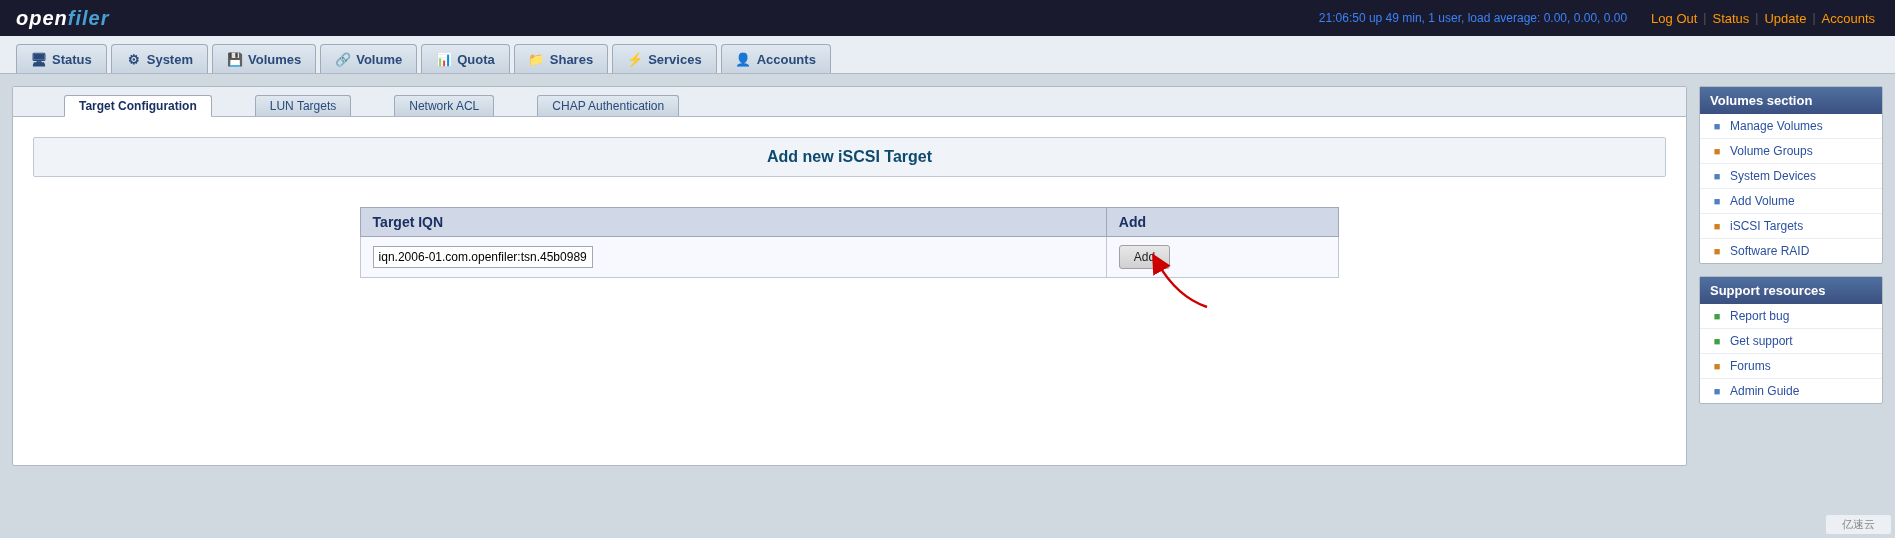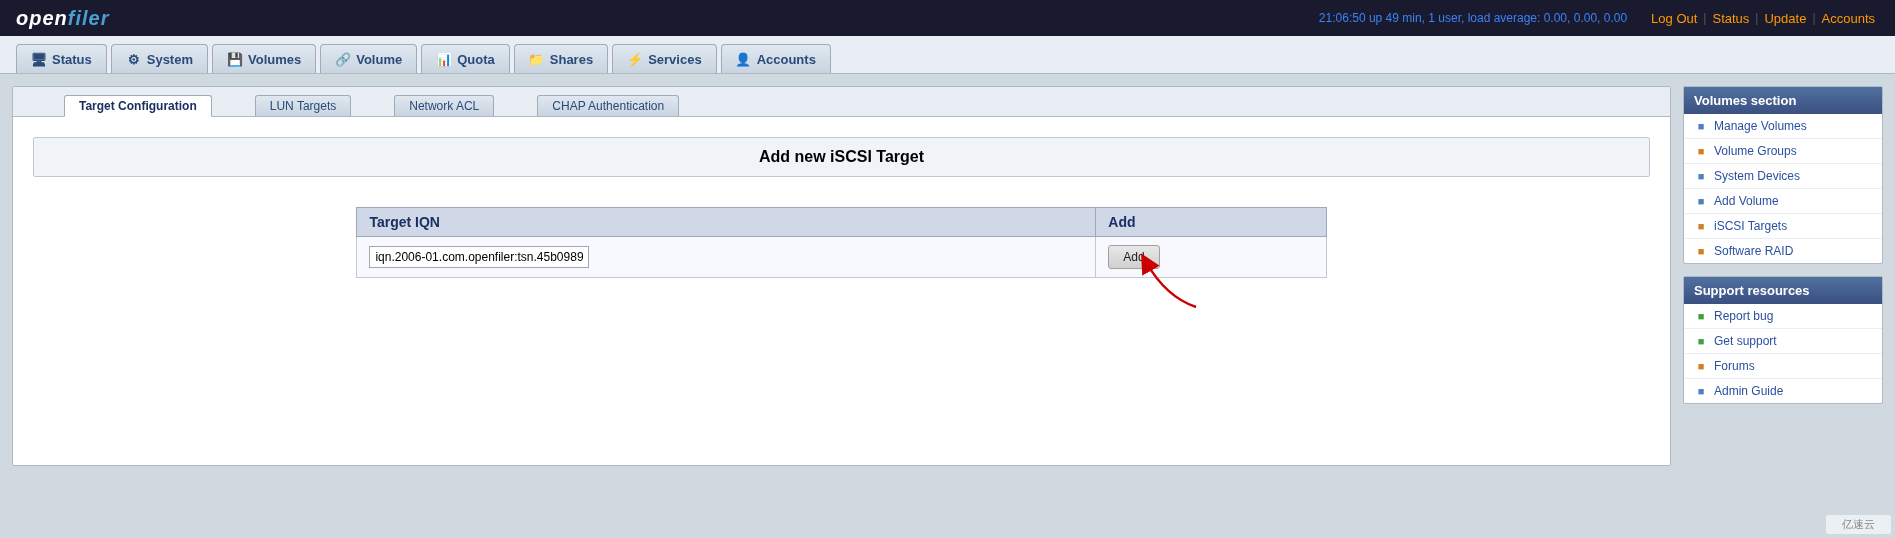--- a/index.html
+++ b/index.html
@@ -120,21 +120,21 @@
     }
 
     
     #form-area {
       padding: 20px;
     }
     #form-title {
       text-align: center;
       font-size: 16px;
       font-weight: bold;
-      color: #000000;
+      color: #0c4a6e;
       background: #f0f4f8;
       border: 1px solid #c0c8d4;
       padding: 10px;
       margin-bottom: 30px;
       border-radius: 2px;
     }
     #target-table {
       border-collapse: collapse;
       margin: 0 auto;
       width: 60%;
@@ -163,21 +163,21 @@
       background: linear-gradient(to bottom, #e8e8e8, #d0d0d0);
       border: 1px solid #a0a0a0;
       border-radius: 3px;
       cursor: pointer;
       font-size: 12px;
       color: #222;
     }
 
     
     #sidebar {
-      width: 200px;
+      width: 184px;
       flex-shrink: 0;
     }
     .sidebar-section {
       background: white;
       border: 1px solid #b0b8c4;
       border-radius: 2px;
       margin-bottom: 12px;
     }
     .sidebar-section-title {
       background: linear-gradient(to bottom, #5070a0, #3a5080);

